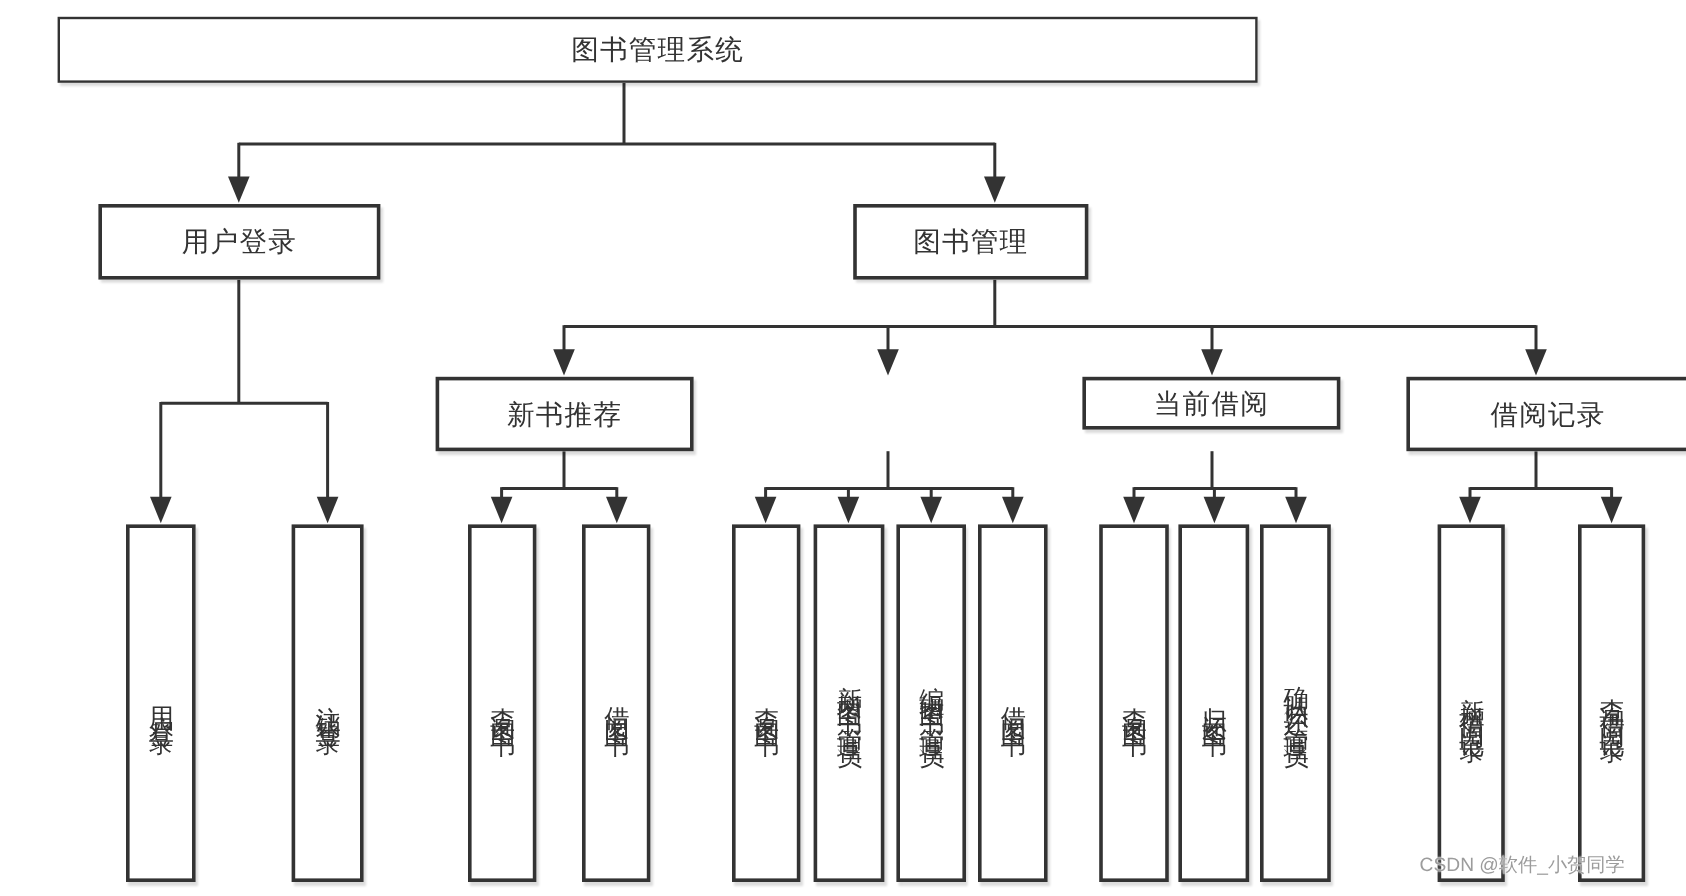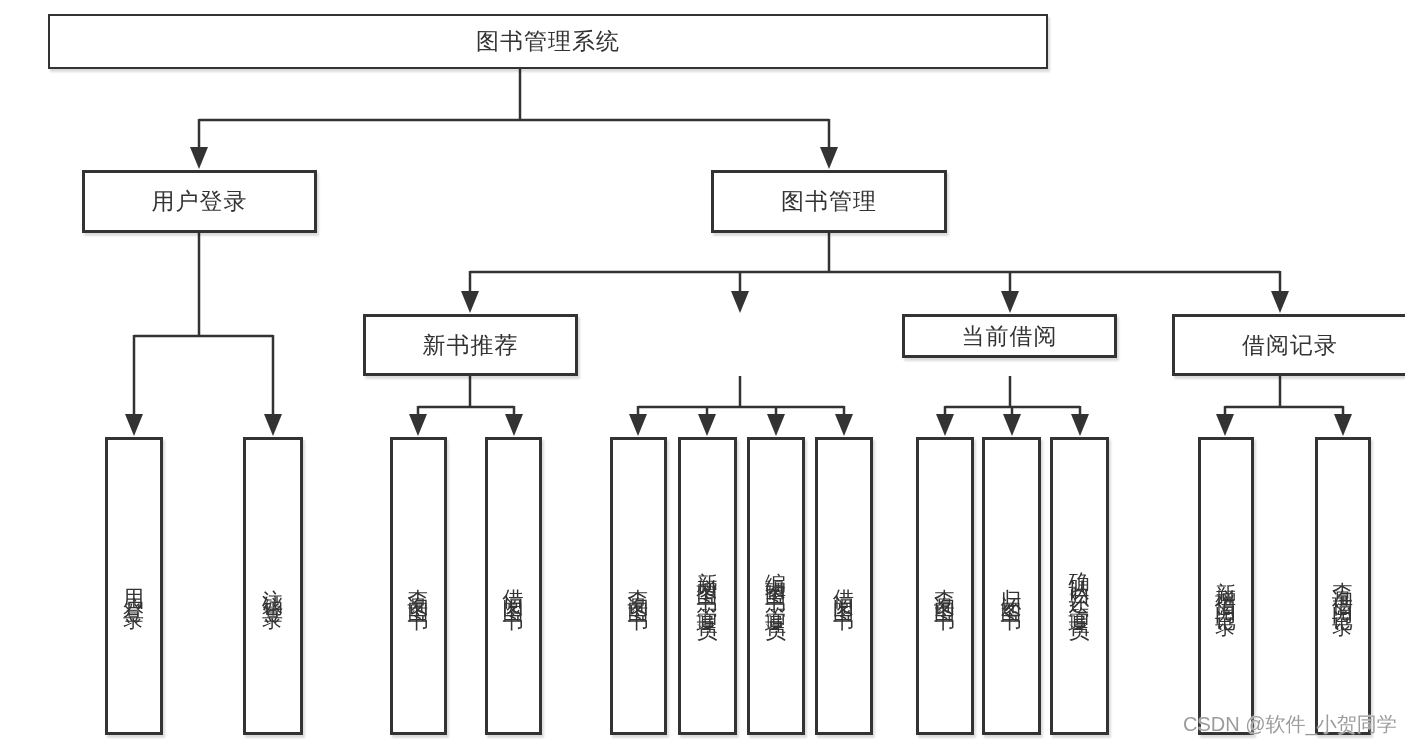--- a/index.html
+++ b/index.html
@@ -48,21 +48,21 @@
     font-size: 21px;
     letter-spacing: 7px;
     line-height: 1;
     color: #333333;
     white-space: nowrap;
   }
   .watermark {
     position: absolute;
     left: 1183px;
     top: 711px;
-    font-size: 20px;
+    font-size: 16px;
     color: #9c9c9c;
     z-index: 6;
     white-space: nowrap;
     text-shadow: 0 0 2px #ffffff, 0 0 1px #ffffff;
   }
 </style>
 </head>
 <body>
 
 <div class="stage">
@@ -136,21 +136,21 @@
       <polygon points="1071,414 1089,414 1080,436"></polygon>
 
       <polygon points="1216,414 1234,414 1225,436"></polygon>
       <polygon points="1334,414 1352,414 1343,436"></polygon>
     </g>
   </svg>
 
   <div class="hnode root" style="left:20px; top:14px; width:1000px; height:55px;margin-left:28px;">图书管理系统</div>
 
   <div class="hnode" style="left:82px; top:170px; width:235px; height:63px;">用户登录</div>
-  <div class="hnode" style="left:711px; top:170px; width:236px; height:63px;">图书管理</div>
+  <div class="hnode" style="left:711px; top:170px; width:196px; height:63px;">图书管理</div>
 
   <div class="hnode" style="left:363px; top:314px; width:215px; height:62px;text-align:right;">新书推荐</div>
   <div class="hnode" style="left:902px; top:314px; width:215px; height:44px;">当前借阅</div>
   <div class="hnode" style="left:1172px; top:314px; width:236px; height:62px;">借阅记录</div>
 
   <div class="vnode" style="left:105px; top:437px; width:58px; height:298px;">
     <span>用户登录</span>
   </div>
   <div class="vnode" style="left:243px; top:437px; width:60px; height:298px;">
     <span>注销登录</span>

